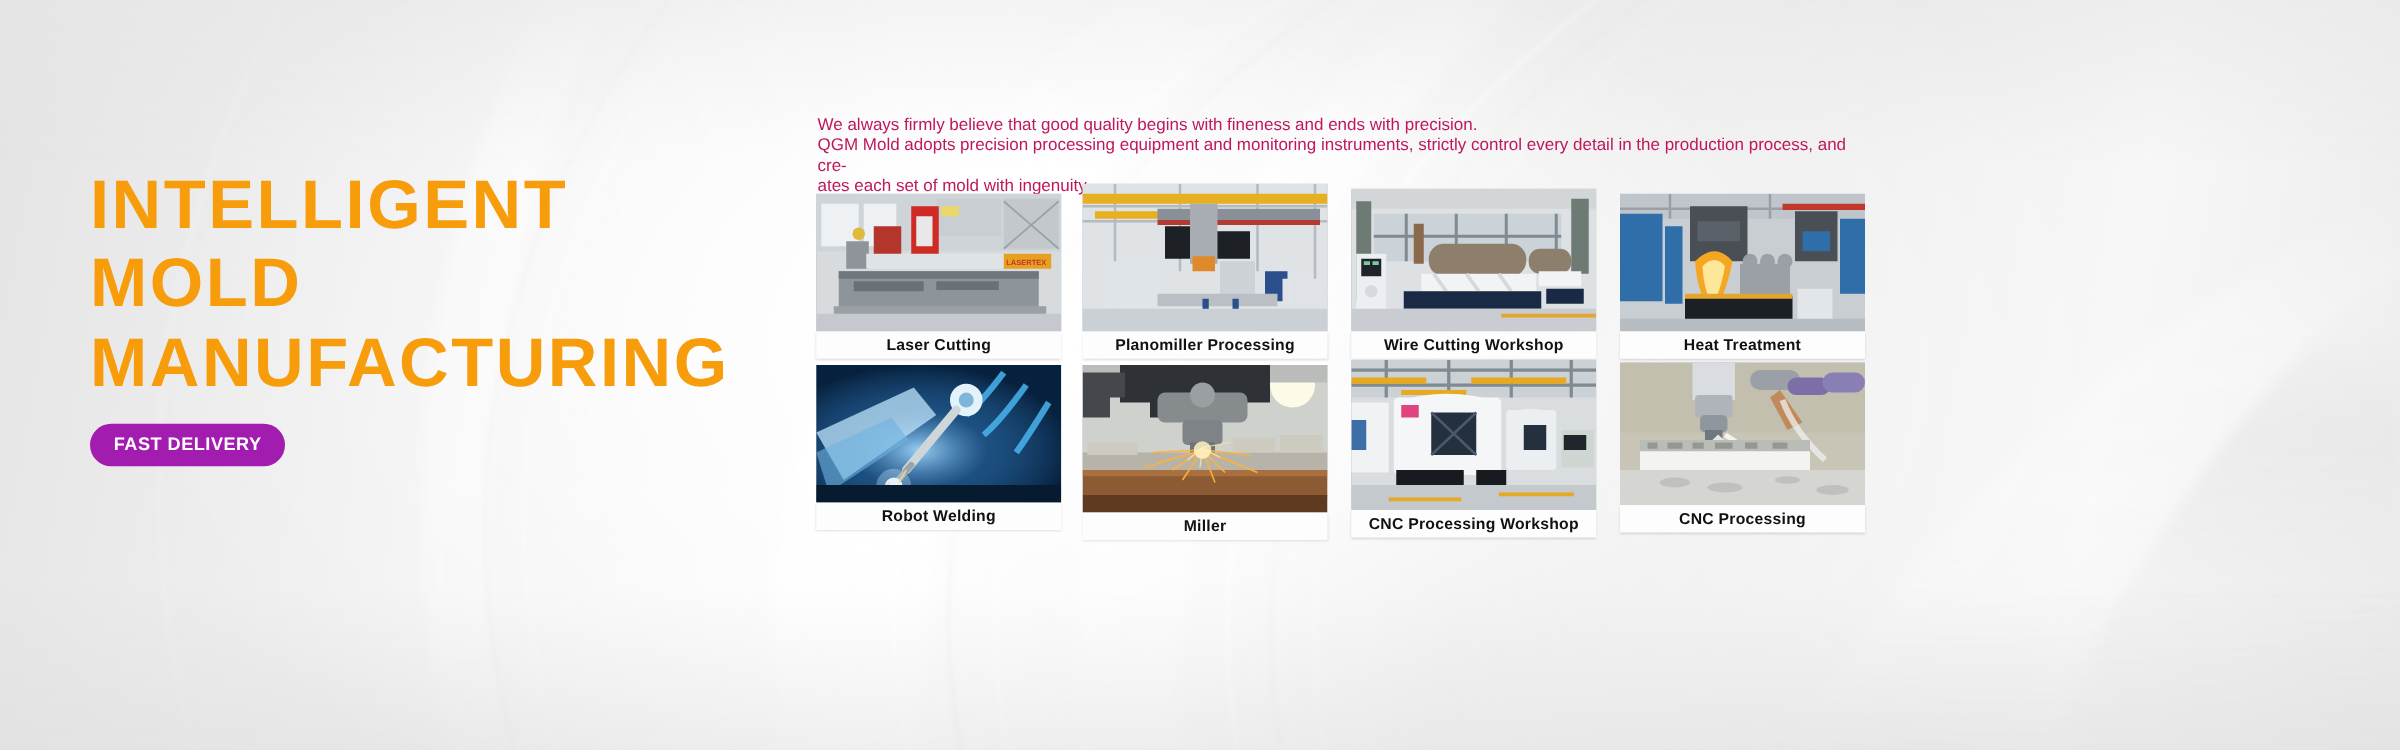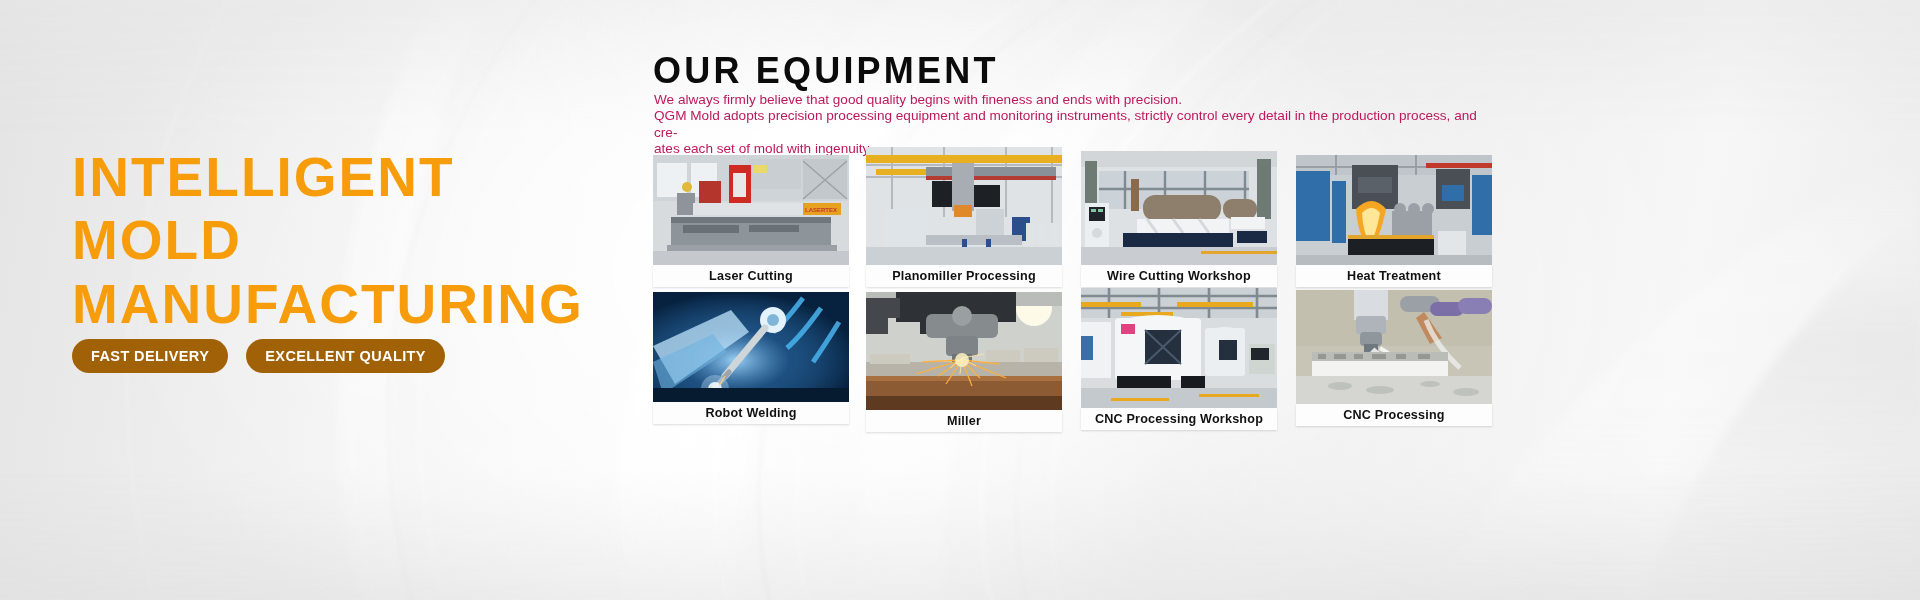--- a/index.html
+++ b/index.html
@@ -26,36 +26,36 @@
                       rgba(255,255,255,0) 78%, rgba(222,222,222,.6) 100%);
   }
   #bg svg { position:absolute; inset:0; width:1920px; height:600px; }
 
   
   .left {
     position:absolute; left:0; top:0; width:640px; height:600px;
     z-index:3;
   }
   .headline {
-    position:absolute; left:72px; top:146px;
+    position:absolute; left:72px; top:132px;
     width:560px;
     color:#F79D0C;
     font-size:55px;
     font-weight:bold;
     line-height:1.15;
     letter-spacing:2.0px;
     text-transform:uppercase;
     white-space:pre-line;
   }
   .badges {
     position:absolute; left:72px; top:339px;
     display:flex; gap:18px; align-items:center;
   }
   .badge {
-    background:#a16207;
+    background:#a21caf;
     color:#ffffff;
     border-radius:22px;
     height:34px;
     display:flex; align-items:center; justify-content:center;
     padding:0 19px;
     font-size:14.5px;
     font-weight:bold;
     letter-spacing:.4px;
     white-space:nowrap;
   }
@@ -189,27 +189,25 @@
   </svg>
   <div class="vig"></div>
 </div>
 
 <div class="left">
   <div class="headline">INTELLIGENT MOLD
 MANUFACTURING</div>
 
   <div class="badges">
     <div class="badge">FAST DELIVERY</div>
-    <div class="badge">EXCELLENT QUALITY</div>
   </div>
 </div>
 
 <div class="right">
 
-  <div class="sec-title">OUR EQUIPMENT</div>
 
   <div class="sec-desc">We always firmly believe that good quality begins with fineness and ends with precision.
 QGM Mold adopts precision processing equipment and monitoring instruments, strictly control every detail in the production process, and cre-
 ates each set of mold with ingenuity.</div>
 
   <div class="grid">
 
     <div class="row r1">
 
       <div class="tile t0">

